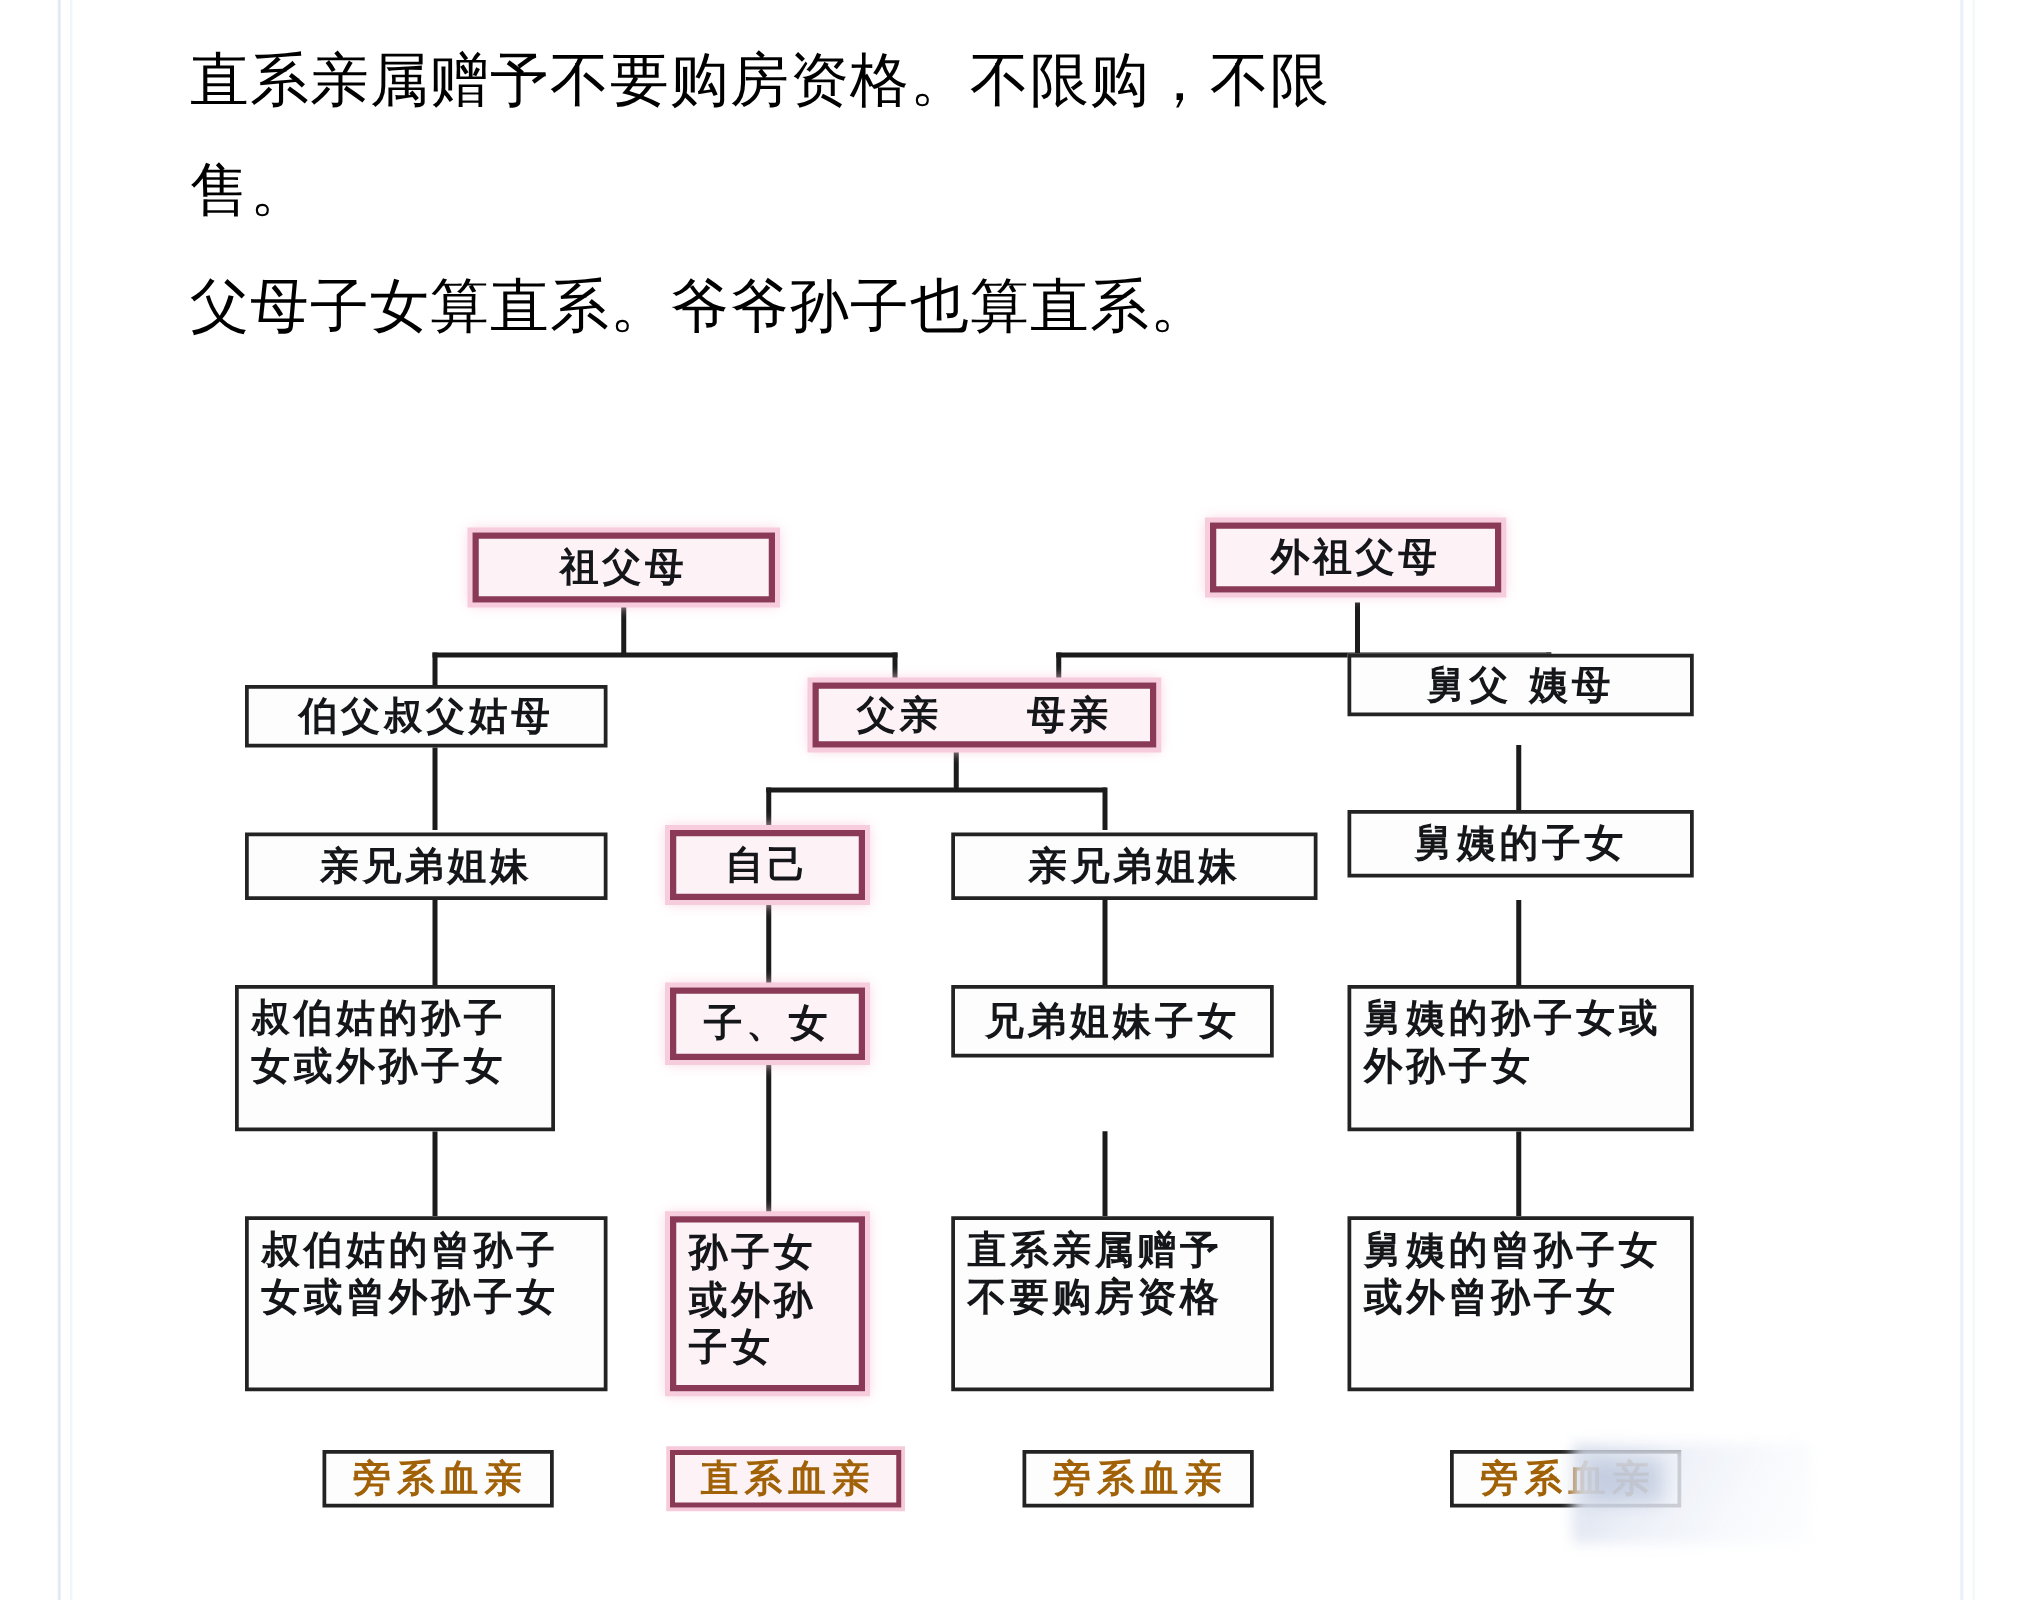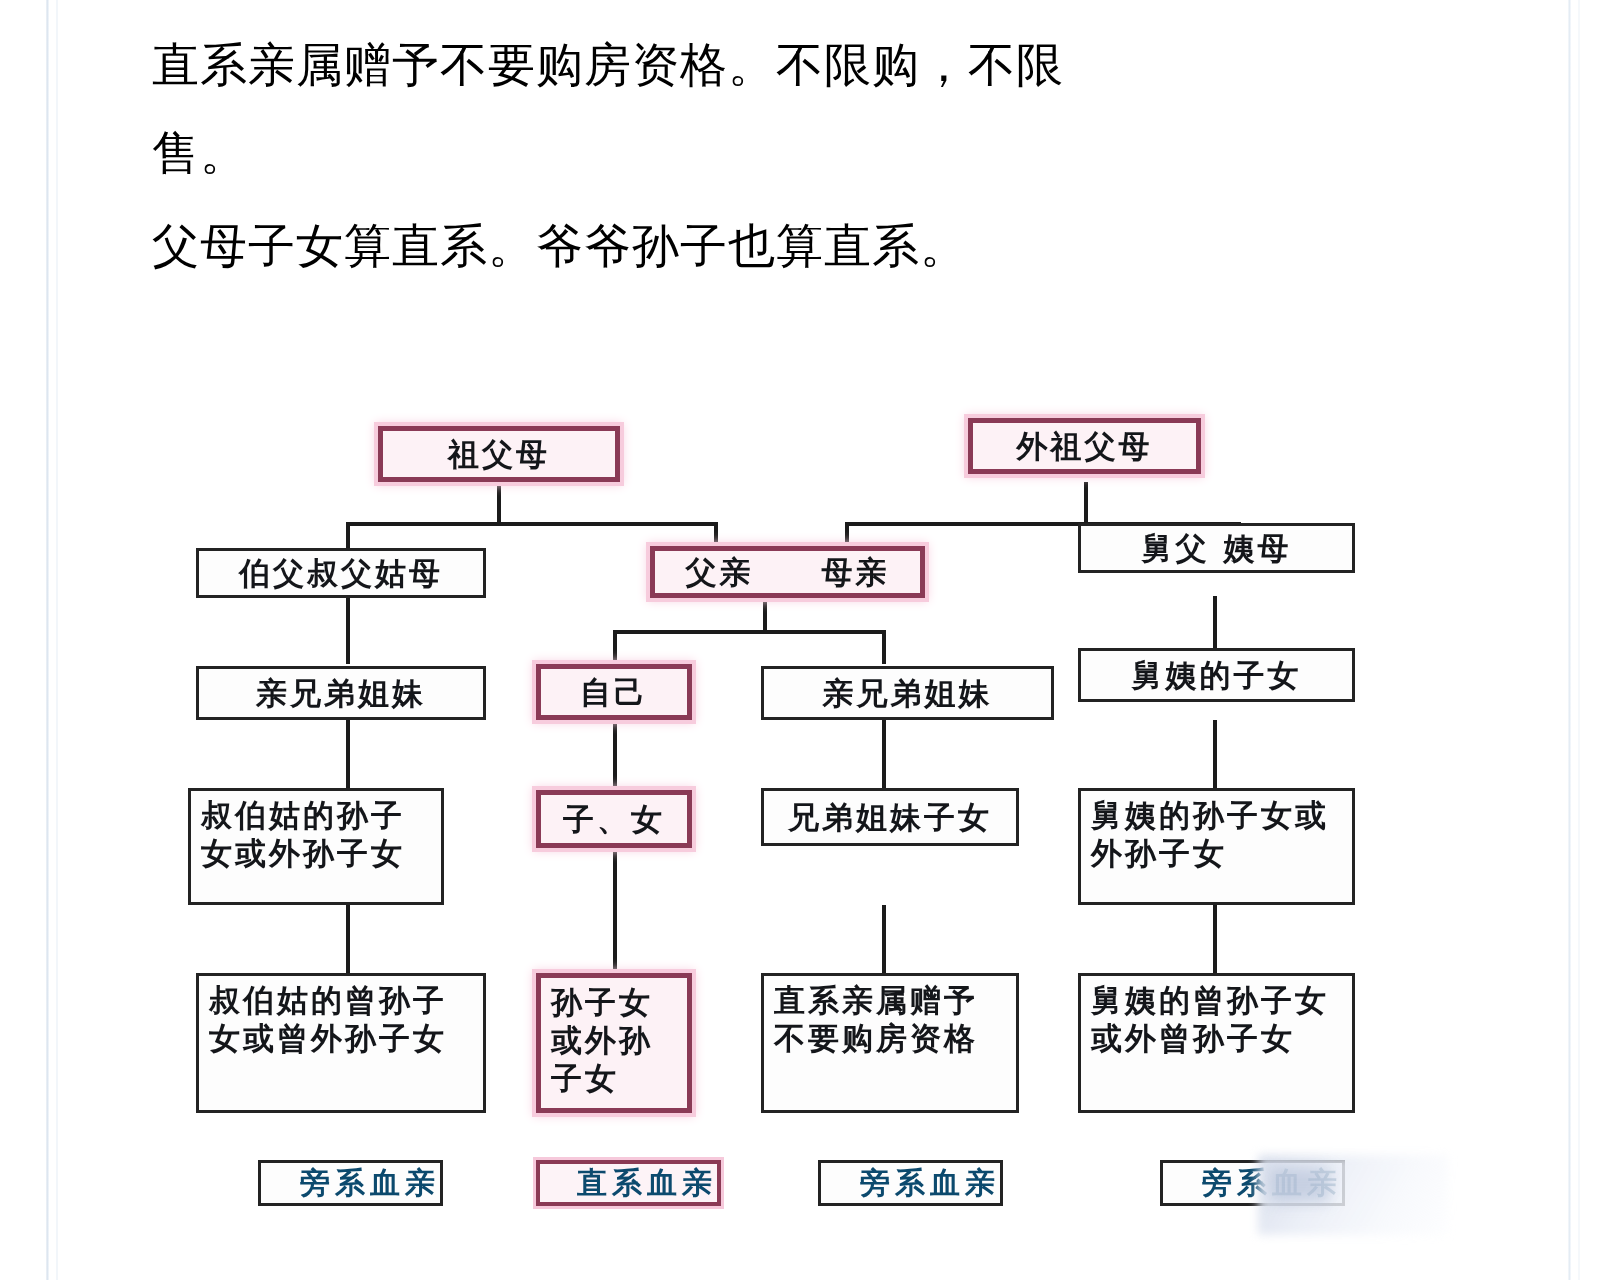--- a/index.html
+++ b/index.html
@@ -73,26 +73,26 @@
   .line{position:absolute;background:#1b1b1b;z-index:2;}
   .line.v{width:4px;}
   .line.h{height:4px;}
 
   
   .legend{
     position:absolute;
     box-sizing:border-box;
     border:3px solid #232323;
     background:#fdfdfd;
-    display:flex;align-items:center;justify-content:flex-end;
+    display:flex;align-items:center;justify-content:center;
     font-family:"DejaVu Serif","Liberation Serif",serif;
     font-weight:700;
     font-size:30px;
     letter-spacing:5px;
-    color:#0c4a6e;
+    color:#a16207;
     height:46px;
     z-index:4;
     padding-left:4px;
   }
   .legend.hl{
     border:4px solid #8b3a55;
     background:#fdf3f7;
     box-shadow:0 0 0 3px #f6c9db;
   }
   

